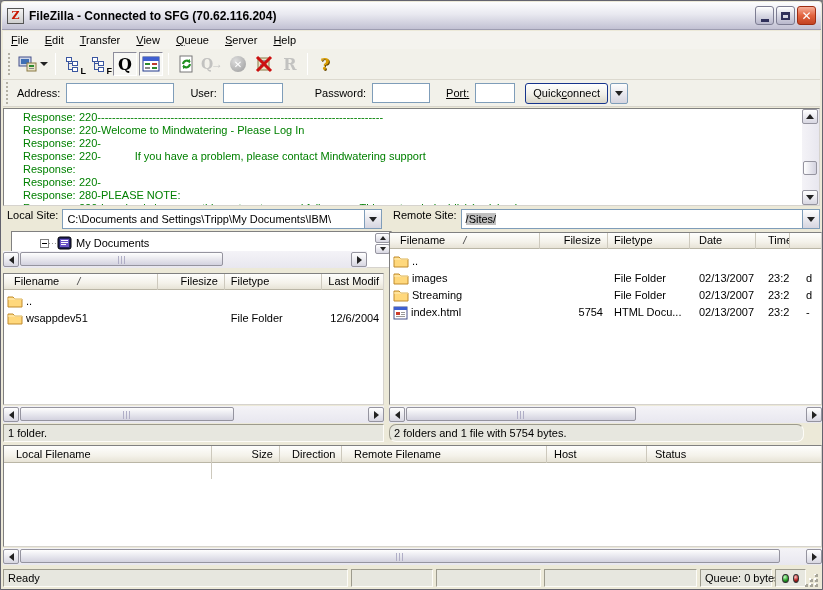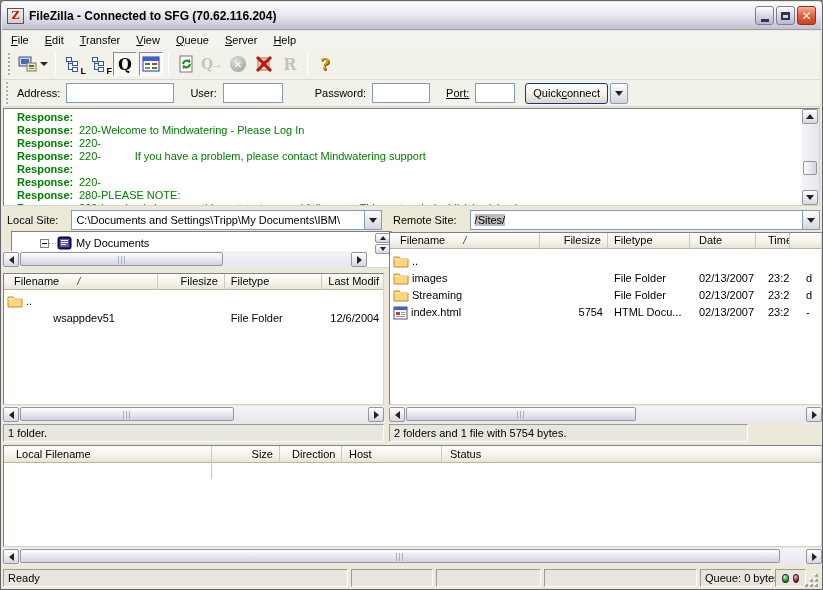--- a/index.html
+++ b/index.html
@@ -54,41 +54,41 @@
   .qc-btn{height:21px;margin-left:10px;padding:0 7px;border:1px solid #16348c;border-radius:3px;
     background:linear-gradient(#ffffff,#f0efe8 55%,#d9d6ca);font-size:11px;display:flex;align-items:center;}
   .qc-btn u{text-decoration:underline;}
   .qc-arrow{width:18px;height:21px;margin-left:2px;border:1px solid #7f9db9;border-radius:2px;
     background:linear-gradient(#fdfdfd,#d6d5e0);display:flex;align-items:center;justify-content:center;}
 
   
   .logbox{position:absolute;left:2px;top:107px;right:2px;height:98px;background:#fff;
     border:1px solid;border-color:#808080 #d6d3ce #d6d3ce #808080;overflow:hidden;}
   .logline{position:absolute;left:4px;right:20px;height:13px;white-space:nowrap;color:#008000;}
-  .log-prefix{position:absolute;left:9px;top:0;font-weight:bold;}
+  .log-prefix{position:absolute;left:15px;top:0;}
   .log-text{position:absolute;left:71px;top:0;white-space:pre;}
 
   
   .sb-btn{position:absolute;width:16px;height:15px;border:1px solid #95949f;border-radius:2px;
     background:linear-gradient(#ffffff,#d8d7e2);display:flex;align-items:center;justify-content:center;}
   .sb-thumb-h{position:absolute;top:1px;height:14px;border:1px solid #95949f;border-radius:2px;
     background:linear-gradient(#fefefe,#d3d2df);}
   .sb-thumb-h::after{content:"";position:absolute;left:50%;top:3px;width:8px;height:8px;margin-left:-4px;
     background:repeating-linear-gradient(90deg,#b0aec6 0 1px,transparent 1px 3px);}
   .sb-thumb-v{position:absolute;left:1px;width:14px;border:1px solid #95949f;border-radius:2px;
     background:linear-gradient(90deg,#fefefe,#d3d2df);}
   .arr{width:0;height:0;}
   .arr-l{border-top:4px solid transparent;border-bottom:4px solid transparent;border-right:5px solid #222;}
   .arr-r{border-top:4px solid transparent;border-bottom:4px solid transparent;border-left:5px solid #222;}
   .arr-u{border-left:4px solid transparent;border-right:4px solid transparent;border-bottom:5px solid #222;}
   .arr-d{border-left:4px solid transparent;border-right:4px solid transparent;border-top:5px solid #222;}
   .hscroll{position:absolute;height:17px;background:linear-gradient(#f4f3f7,#e8e7ef);}
 
   
-  .sitebar{position:absolute;height:22px;display:flex;align-items:center;gap:9px;}
+  .sitebar{position:absolute;height:22px;display:flex;}
   .combo{flex:1;height:20px;border:1px solid #7f9db9;background:#fff;display:flex;align-items:center;position:relative;margin-right:2px;}
   .combo .val{padding:0 4px;white-space:nowrap;overflow:hidden;flex:1;}
   .combo .drop{width:17px;height:18px;border-left:1px solid #7f9db9;border-radius:0 1px 1px 0;
     background:linear-gradient(#fdfdfd,#d6d5e0);display:flex;align-items:center;justify-content:center;flex:0 0 auto;}
   .sel{background:#c0c0c0;}
 
   .whitebox{position:absolute;background:#fff;border:1px solid;border-color:#808080 #d6d3ce #d6d3ce #808080;overflow:hidden;}
   .lheader{position:absolute;left:0;right:0;top:0;height:16px;display:flex;
     background:linear-gradient(#fefefd,#f4f2ea 60%,#e7e3d6);border-bottom:1px solid #bab6a6;}
   .hcell{height:16px;line-height:15px;padding-left:6px;border-right:1px solid #cdc9bd;
@@ -251,20 +251,21 @@
         <span>onnect</span>
       </div>
     <div class="qc-arrow">
         <div class="arr arr-d"></div>
       </div>
   </div>
 
   <div class="logbox">
     <div class="logline" style="top:2px;">
         <span class="log-prefix">Response:</span>
+        <span class="log-text">220------------------------------------------------------------------------------</span>
       </div>
     <div class="logline" style="top:15px;">
         <span class="log-prefix">Response:</span>
         <span class="log-text">220-Welcome to Mindwatering - Please Log In</span>
       </div>
     <div class="logline" style="top:28px;">
         <span class="log-prefix">Response:</span>
         <span class="log-text">220-</span>
       </div>
     <div class="logline" style="top:41px;">
@@ -351,21 +352,21 @@
     <div class="lrow" style="top:19px;">
       <div class="cell name-cell" style="width:155px;">
         <svg width="16" height="13" viewBox="0 0 16 13">
             <path d="M1 2 h5 l2 2 h7 v8 h-14 z" fill="#ffd87c" stroke="#c08b2d"></path>
             <path d="M1 4 h14" stroke="#ffeebb"></path>
           </svg>
         <span class="lbl">..</span>
       </div>
     </div>
     <div class="lrow" style="top:36px;">
-      <div class="cell name-cell" style="width:155px;flex-direction:column;">
+      <div class="cell name-cell" style="width:155px;">
         <svg width="16" height="13" viewBox="0 0 16 13">
             <path d="M1 2 h5 l2 2 h7 v8 h-14 z" fill="#ffd87c" stroke="#c08b2d"></path>
             <path d="M1 4 h14" stroke="#ffeebb"></path>
           </svg>
         <span class="lbl">wsappdev51</span>
       </div>
       <div class="cell right" style="width:67px;"></div>
       <div class="cell" style="width:98px;padding-left:6px;">File Folder</div>
       <div class="cell" style="width:61px;padding-left:8px;">12/6/2004</div>
     </div>
@@ -460,27 +461,28 @@
 
   <div class="hscroll" style="left:388px;top:405px;width:433px;">
     <div class="sb-btn" style="left:0;top:1px;">
         <div class="arr arr-l"></div>
       </div>
     <div class="sb-thumb-h" style="left:17px;width:230px;"></div>
     <div class="sb-btn" style="right:0;top:1px;">
         <div class="arr arr-r"></div>
       </div>
   </div>
-  <div class="statusstrip" style="left:388px;top:423px;width:359px;">2 folders and 1 file with 5754 bytes.</div>
+  <div class="statusstrip" style="left:388px;top:423px;width:415px;border-radius:7px;">2 folders and 1 file with 5754 bytes.</div>
 
   <div class="whitebox" style="left:2px;top:444px;width:819px;height:102px;">
     <div class="lheader" style="height:17px;">
       <div class="hcell first" style="width:208px;padding-left:12px;height:33px;line-height:16px;"><span>Local Filename</span></div>
       <div class="hcell right" style="width:68px;height:17px;line-height:16px;"><span>Size</span></div>
       <div class="hcell" style="width:62px;padding-left:12px;height:17px;line-height:16px;"><span>Direction</span></div>
+      <div class="hcell" style="width:205px;padding-left:12px;height:17px;line-height:16px;"><span>Remote Filename</span></div>
       <div class="hcell" style="width:100px;padding-left:7px;height:17px;line-height:16px;"><span>Host</span></div>
       <div class="hcell" style="flex:1;padding-left:8px;border-right:none;height:17px;line-height:16px;"><span>Status</span></div>
     </div>
   </div>
 
   <div class="hscroll" style="left:2px;top:547px;width:819px;">
     <div class="sb-btn" style="left:0;top:1px;">
         <div class="arr arr-l"></div>
       </div>
     <div class="sb-thumb-h" style="left:17px;width:760px;"></div>

